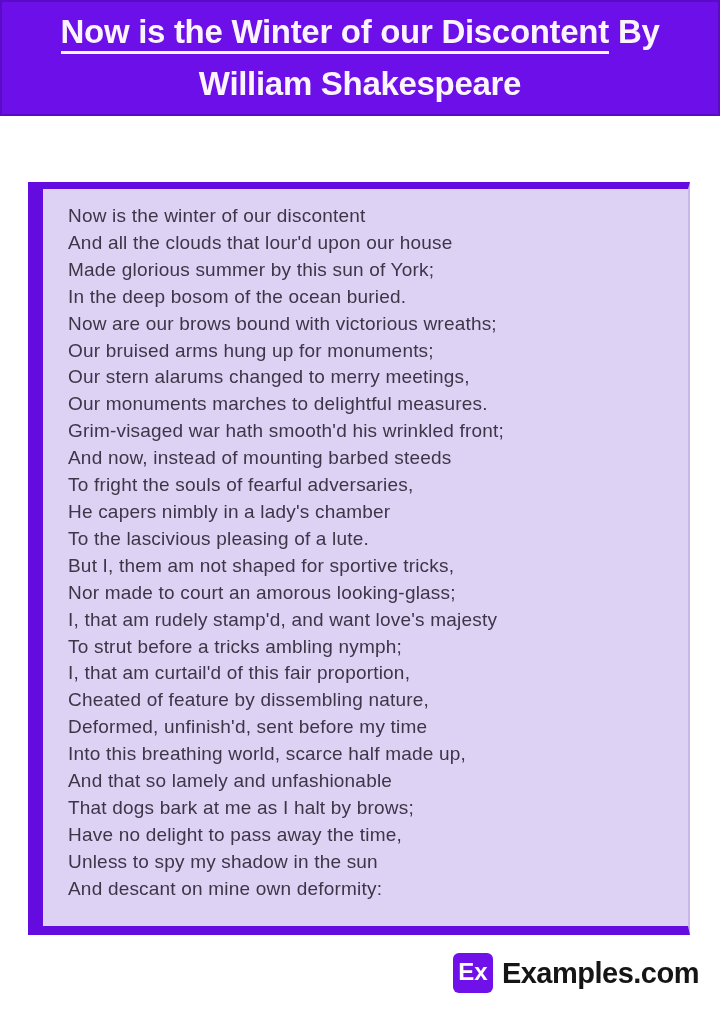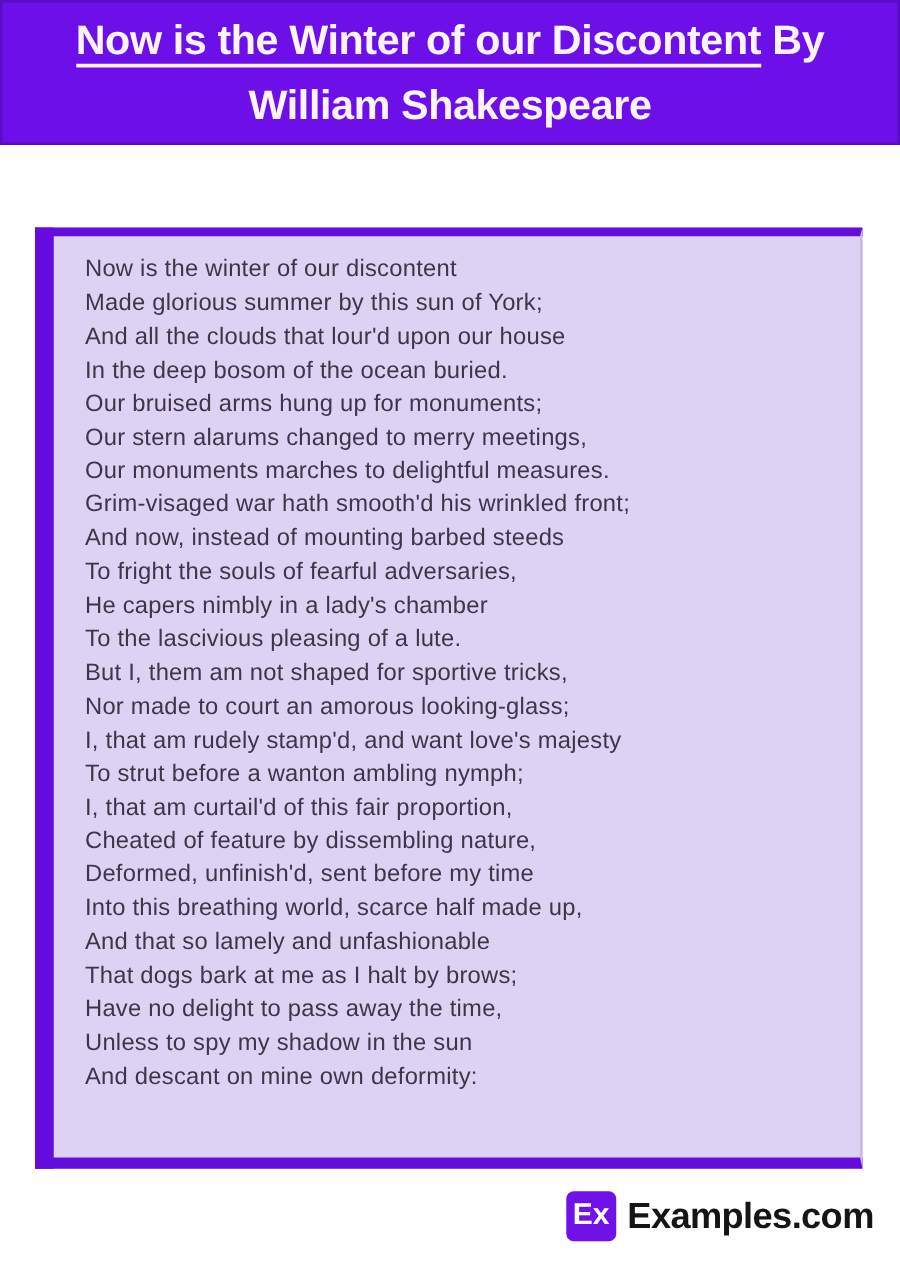--- a/index.html
+++ b/index.html
@@ -98,35 +98,36 @@
   <h1>
     <span class="title-underline">Now is the Winter of our Discontent</span><span class="title-suffix">By</span>
     <br>
     <span>William Shakespeare</span>
   </h1>
 </header>
 
 <section class="poem-card">
   <div class="poem-text">
       <div>Now is the winter of our discontent</div>
+      <div>And all the clouds that lour'd upon our house</div>
       <div>Made glorious summer by this sun of York;</div>
-      <div>And all the clouds that lour'd upon our house</div>
       <div>In the deep bosom of the ocean buried.</div>
+      <div>Now are our brows bound with victorious wreaths;</div>
       <div>Our bruised arms hung up for monuments;</div>
       <div>Our stern alarums changed to merry meetings,</div>
       <div>Our monuments marches to delightful measures.</div>
       <div>Grim-visaged war hath smooth'd his wrinkled front;</div>
       <div>And now, instead of mounting barbed steeds</div>
       <div>To fright the souls of fearful adversaries,</div>
       <div>He capers nimbly in a lady's chamber</div>
       <div>To the lascivious pleasing of a lute.</div>
       <div>But I, them am not shaped for sportive tricks,</div>
       <div>Nor made to court an amorous looking-glass;</div>
       <div>I, that am rudely stamp'd, and want love's majesty</div>
-      <div>To strut before a wanton ambling nymph;</div>
+      <div>To strut before a tricks ambling nymph;</div>
       <div>I, that am curtail'd of this fair proportion,</div>
       <div>Cheated of feature by dissembling nature,</div>
       <div>Deformed, unfinish'd, sent before my time</div>
       <div>Into this breathing world, scarce half made up,</div>
       <div>And that so lamely and unfashionable</div>
       <div>That dogs bark at me as I halt by brows;</div>
       <div>Have no delight to pass away the time,</div>
       <div>Unless to spy my shadow in the sun</div>
       <div>And descant on mine own deformity:</div>
     </div>

